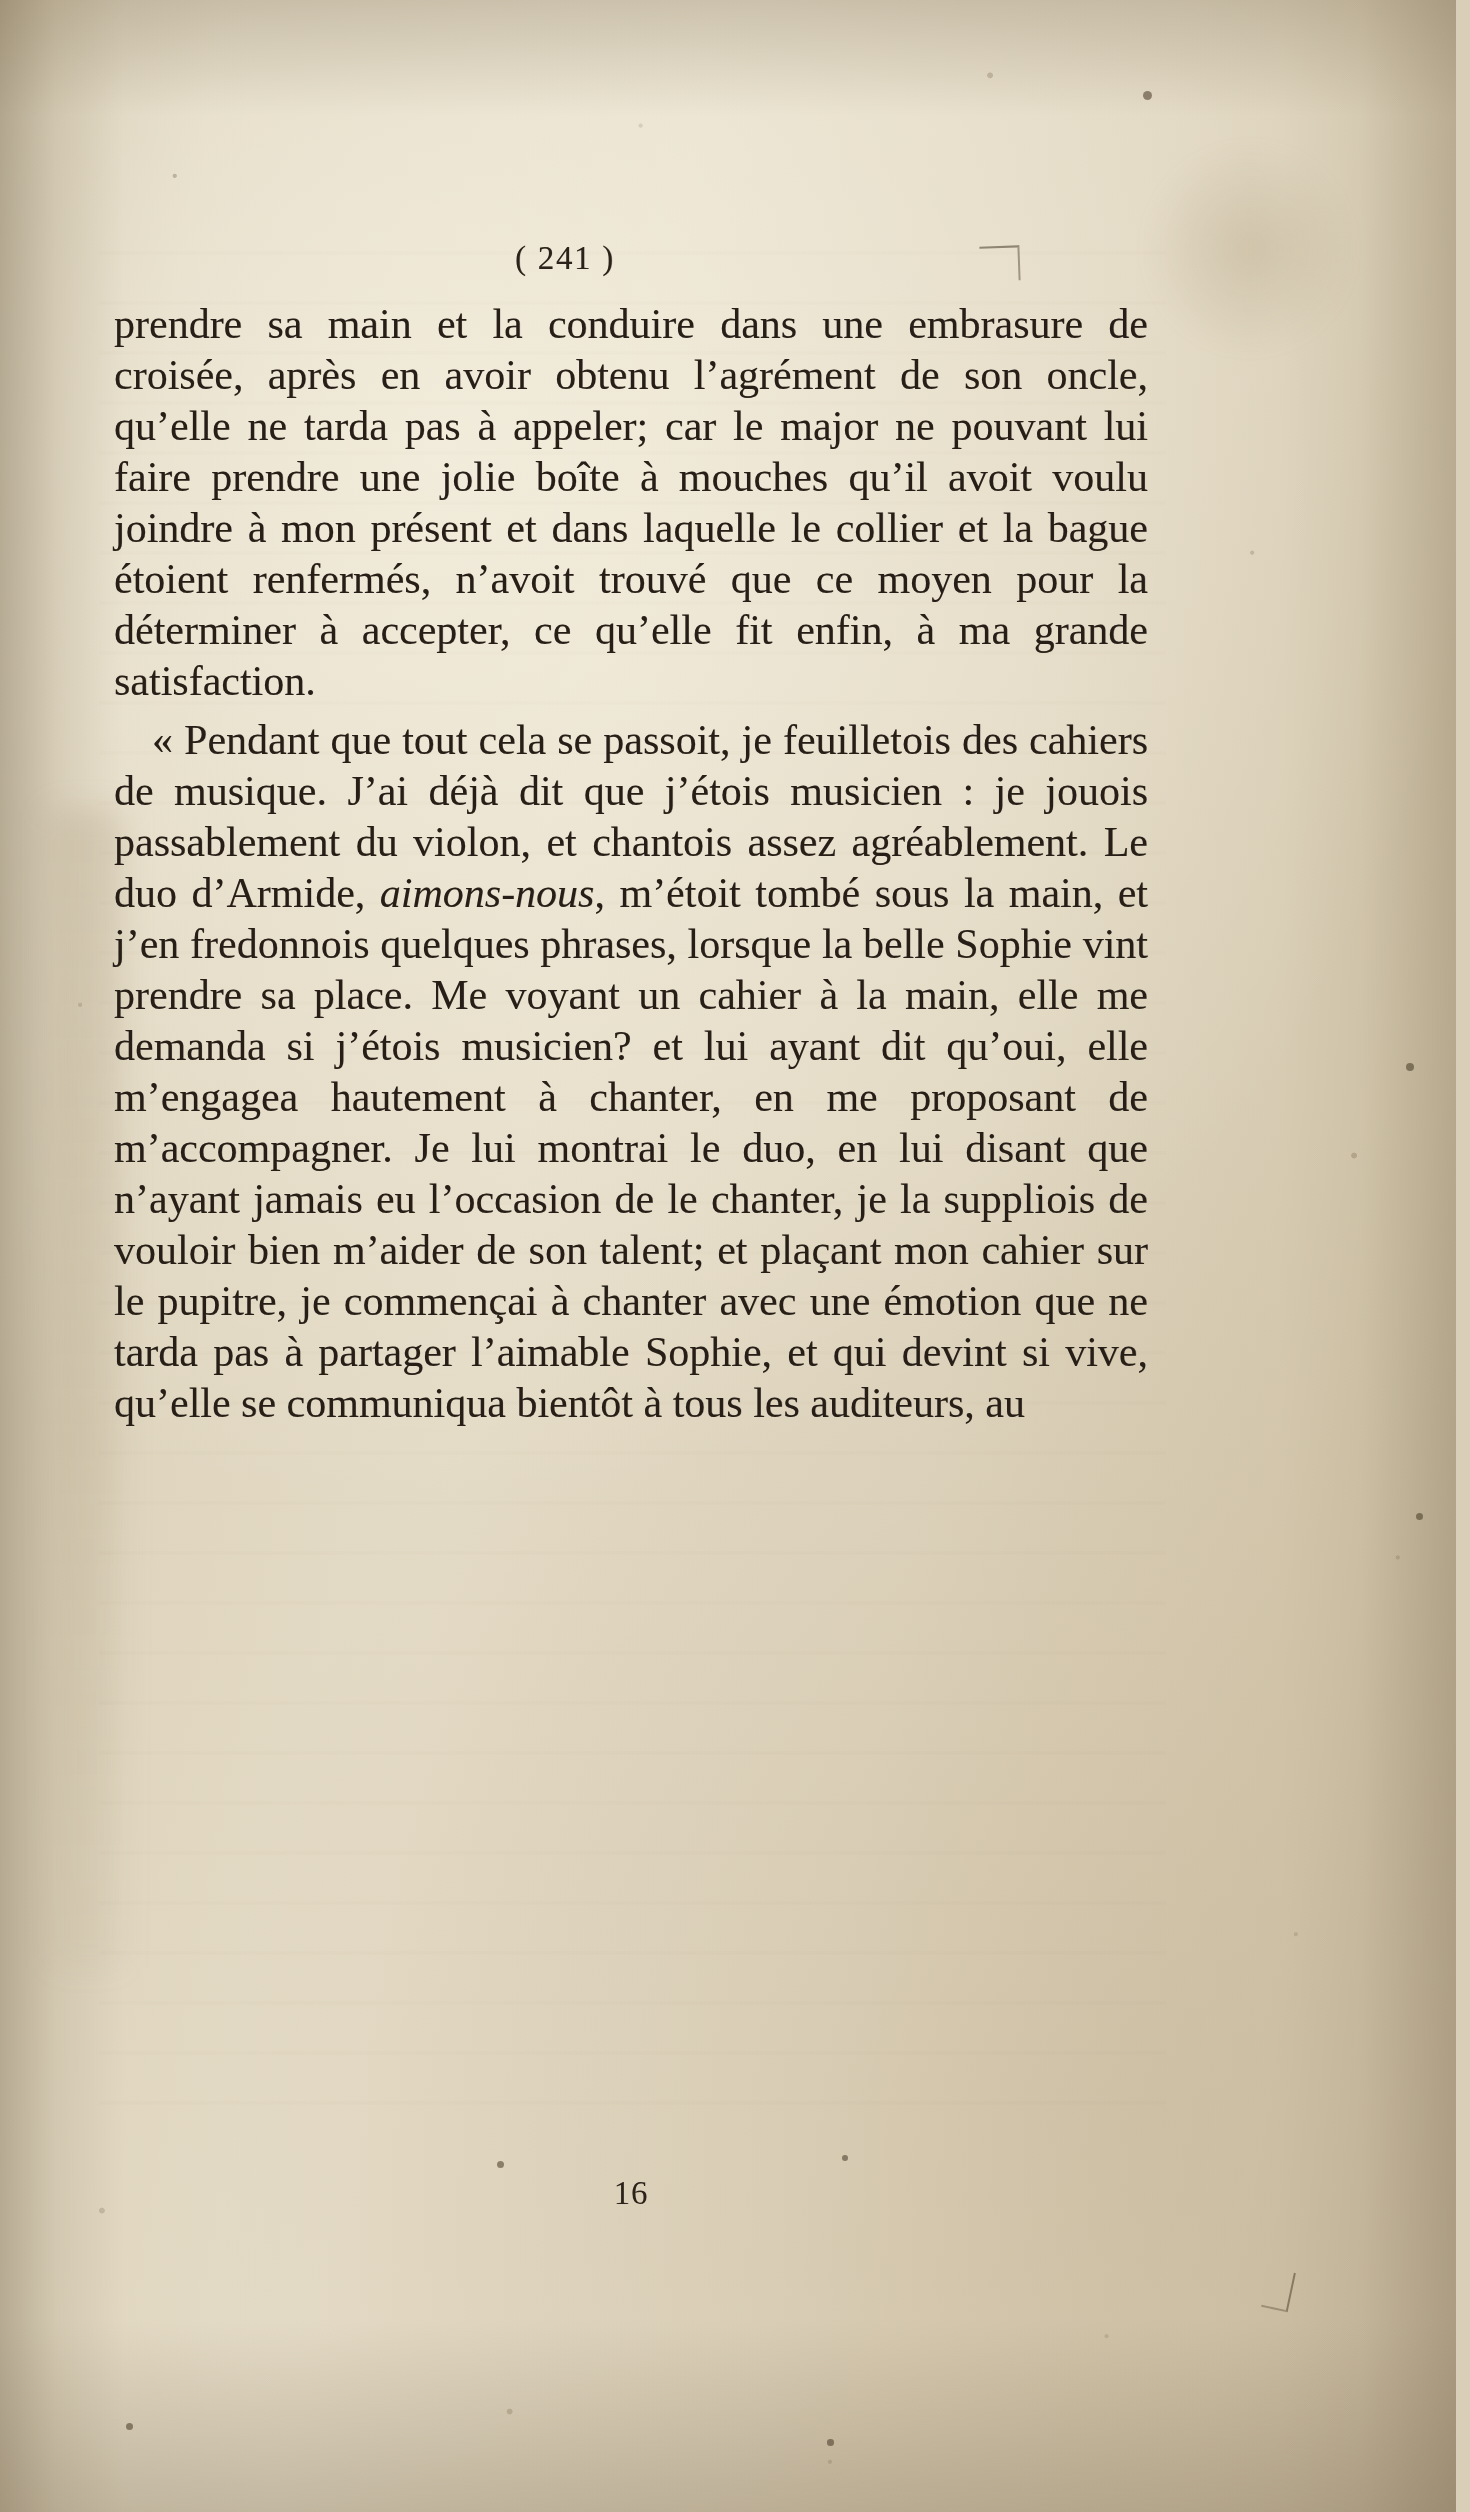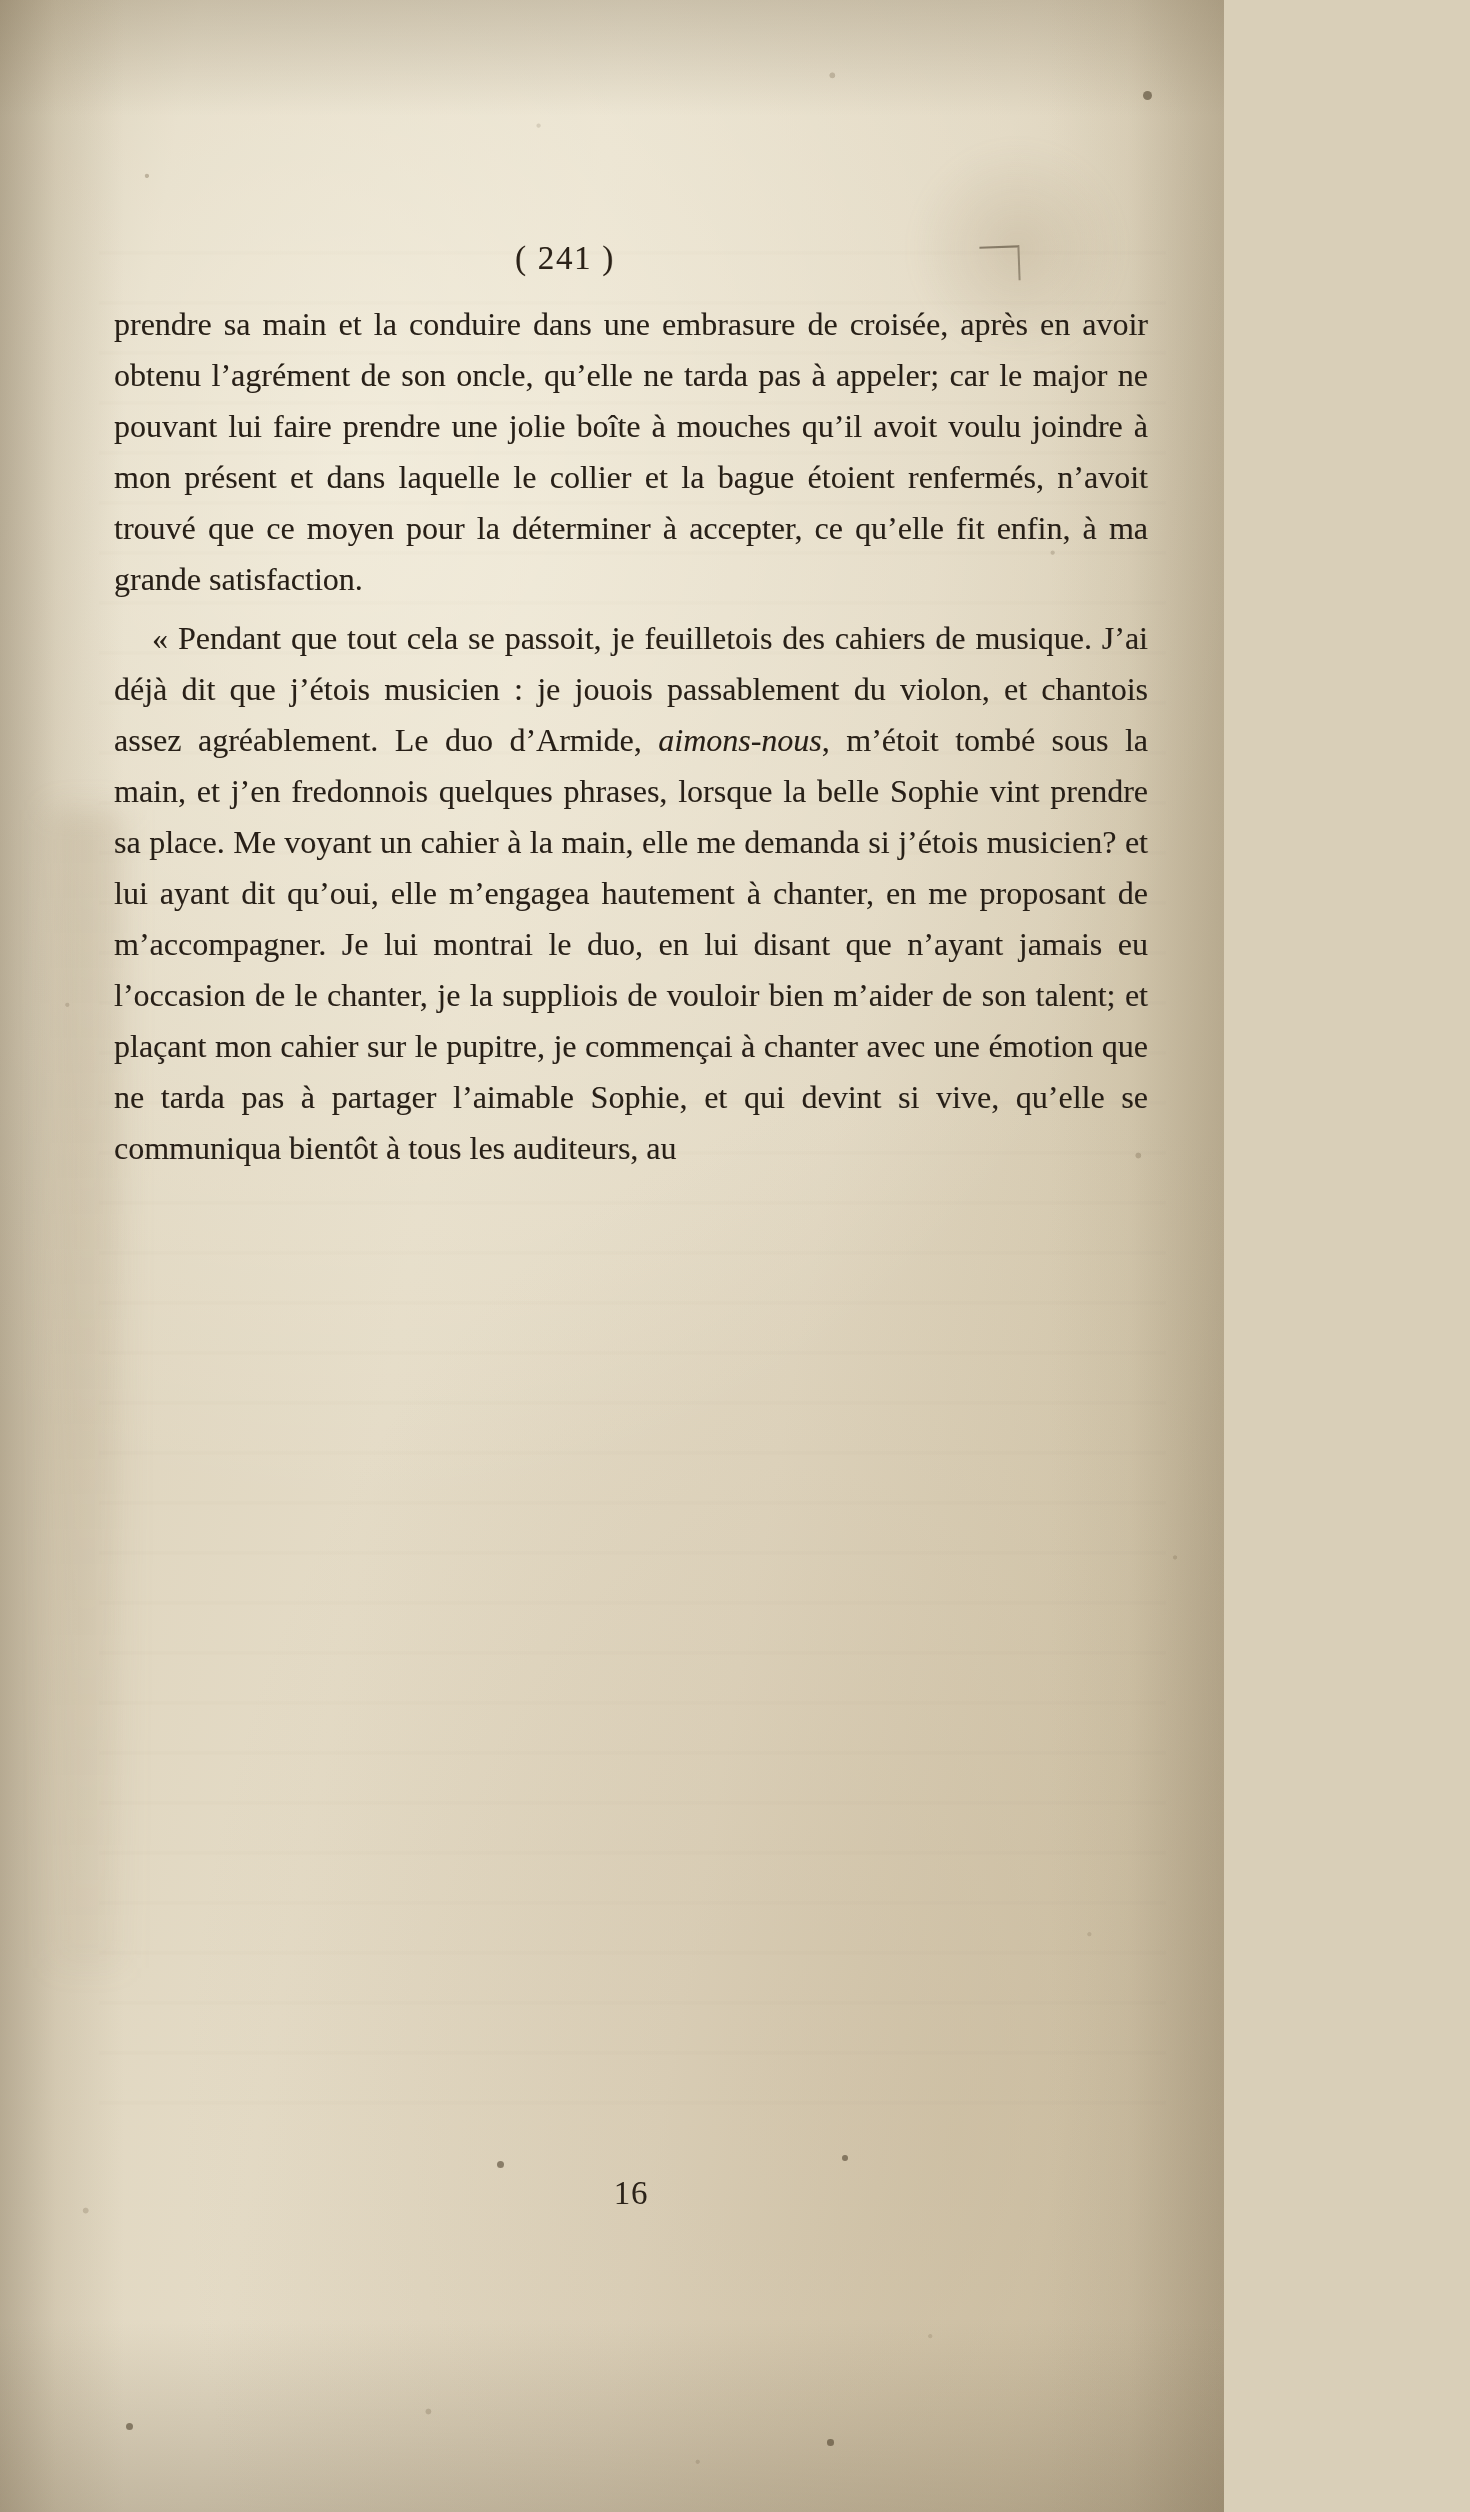--- a/index.html
+++ b/index.html
@@ -10,21 +10,21 @@
     width: 1470px;
     height: 2512px;
     background: #d9cfb8;
     font-family: "Liberation Serif", serif;
     overflow: hidden;
   }
 
   
   .page {
     position: relative;
-    width: 1224px;
+    width: 1456px;
     height: 2512px;
     background:
       radial-gradient(ellipse 120% 70% at 30% 18%, rgba(255,252,240,0.55) 0%, rgba(255,250,235,0.0) 60%),
       radial-gradient(ellipse 90% 60% at 78% 85%, rgba(196,179,150,0.45) 0%, rgba(196,179,150,0.0) 70%),
       linear-gradient(100deg, #c9bda2 0%, #ddd3bc 12%, #e4dbc6 38%, #e0d6c0 62%, #d2c6ab 86%, #bfb298 100%);
     overflow: hidden;
   }
   
   .gutter-shade {
     position: absolute;
@@ -128,21 +128,21 @@
     font-size: 33px;
     letter-spacing: 1.7px;
     color: #2b2219;
     margin: 0 0 21.5px 0;
     padding-right: 132px;
     text-shadow: 0.4px 0.4px 0 rgba(60,48,32,0.35);
   }
 
   p.para {
     margin: 0;
-    font-size: 32px;
+    font-size: 42px;
     line-height: 51px;
     text-align: justify;
     text-justify: inter-word;
     color: #271f17;
     text-shadow: 0.3px 0.3px 0.3px rgba(50,40,26,0.30);
   }
   p.para + p.para { margin-top: 8px; }
   p.indent { text-indent: 38px; }
 
   .para em { font-style: italic; }

